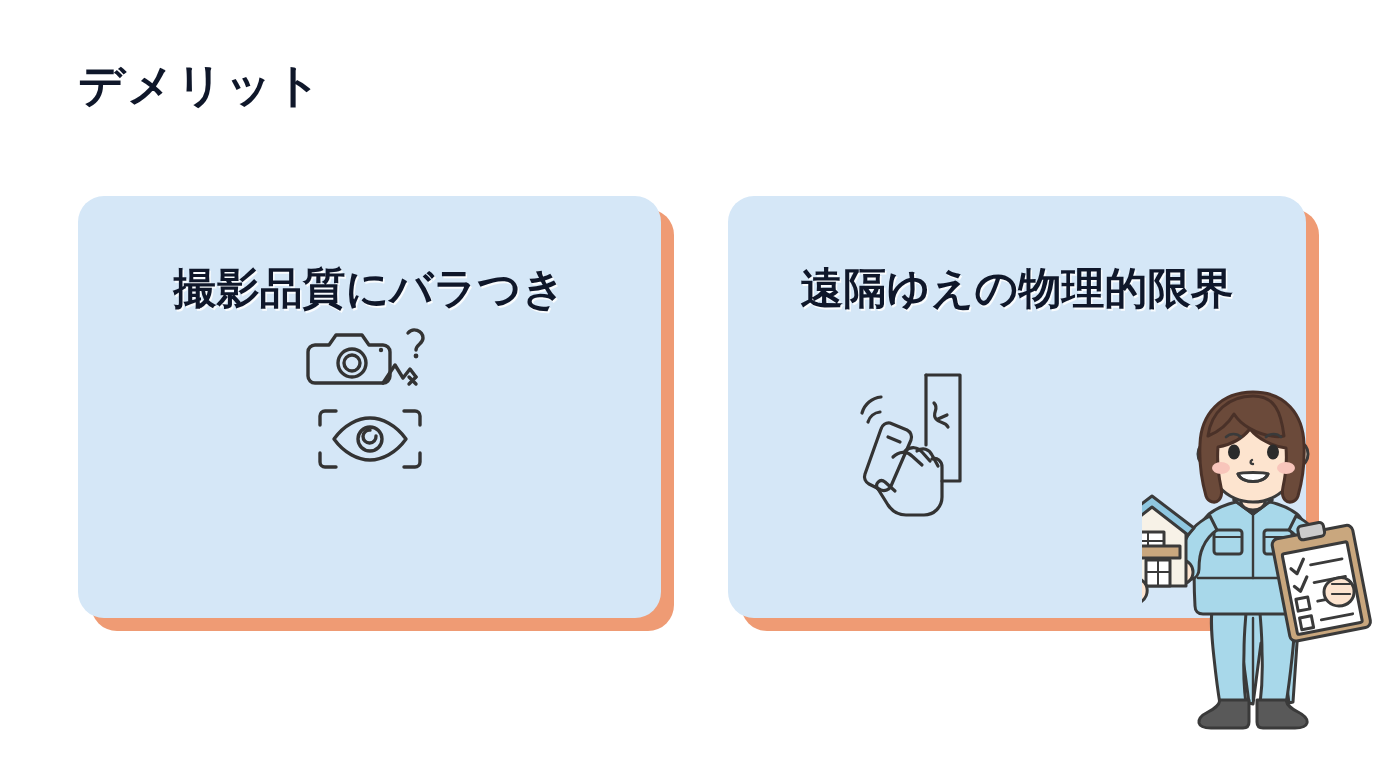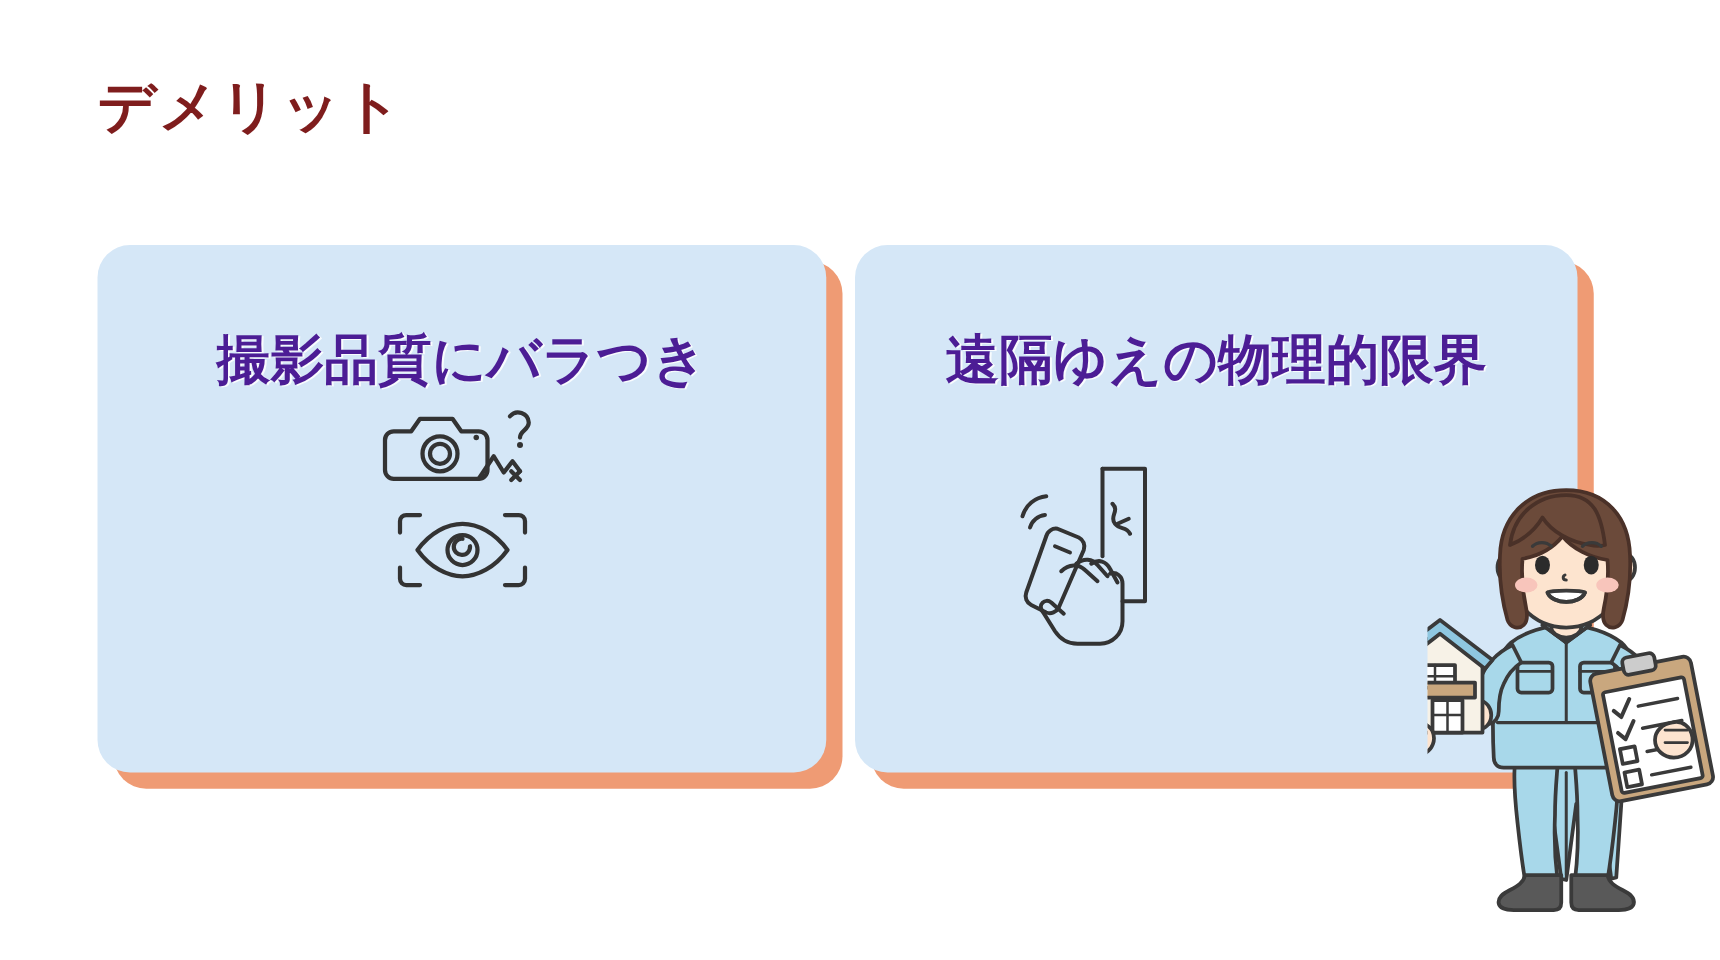--- a/index.html
+++ b/index.html
@@ -20,34 +20,34 @@
     overflow: hidden;
   }
 
   
   #slide-title {
     position: absolute;
     left: 78px;
     top: 62px;
     font-size: 46px;
     font-weight: 700;
-    color: #7f1d1d;
+    color: #0f172a;
     letter-spacing: 2px;
     line-height: 1;
     white-space: nowrap;
   }
 
   
   .card-wrap {
     position: absolute;
     top: 196px;
     height: 422px;
   }
   #card-left  { left: 78px;  width: 583px; }
-  #card-right { left: 684px; width: 578px; }
+  #card-right { left: 728px; width: 578px; }
 
   .card-shadow {
     position: absolute;
     left: 13px;
     top: 13px;
     width: 100%;
     height: 100%;
     background: #ef9b74;
     border-radius: 26px;
   }
@@ -68,21 +68,21 @@
     width: 100%;
     height: 100%;
     display: flex;
     flex-direction: column;
     align-items: center;
   }
 
   .card-heading {
     font-size: 43px;
     font-weight: 700;
-    color: #4c1d95;
+    color: #0f172a;
     letter-spacing: 0px;
     line-height: 1.05;
     white-space: nowrap;
     text-shadow: 1.5px 1.5px 0 rgba(255,255,255,0.85);
   }
 
   
   #card-left .block1-heading { margin-top: 70px; }
   #card-left .icon-cam  { margin-top: 10px; }
   #card-left .block2-heading { margin-top: 22px; }

